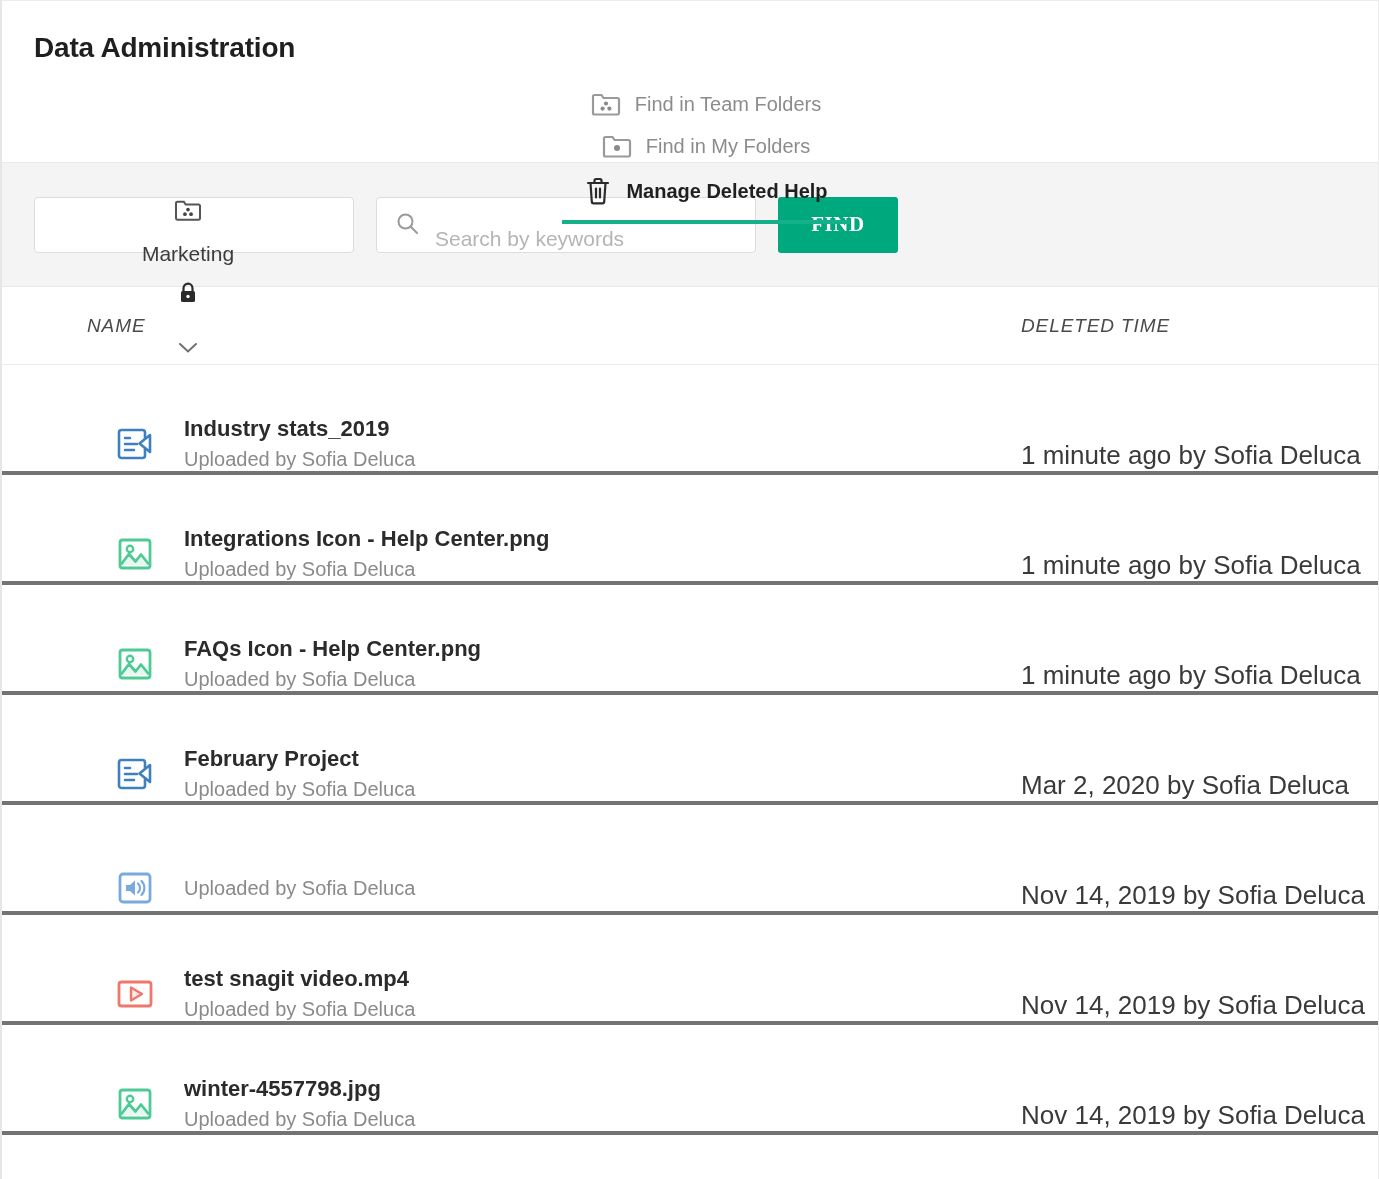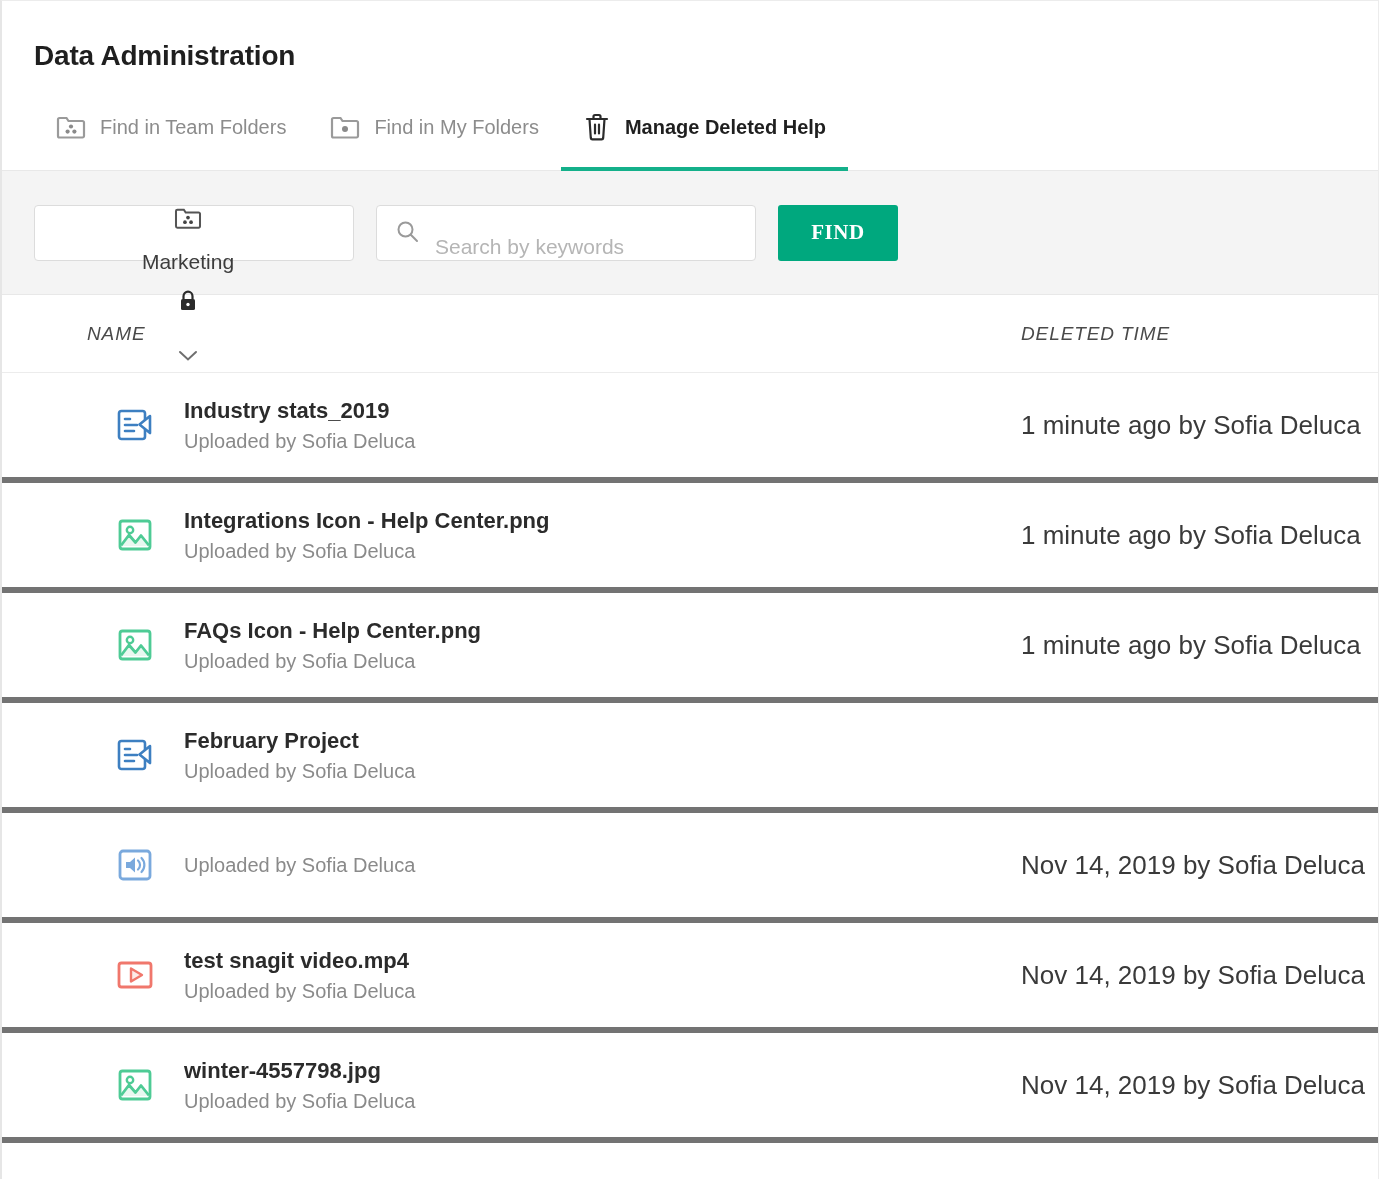--- a/index.html
+++ b/index.html
@@ -18,40 +18,41 @@
     height: 1179px;
     background: #ffffff;
     border-left: 2px solid #e6e6e6;
     border-top: 1px solid #ececec;
     border-right: 1px solid #ececec;
     overflow: hidden;
   }
 
   
   .header {
-    padding: 38px 0 0 32px;
+    padding: 30px 0 0 32px;
     background: #ffffff;
   }
   .page-title {
     font-size: 28px;
     font-weight: bold;
     color: #1f1f1f;
     letter-spacing: -0.2px;
     line-height: 34px;
   }
 
   
   .tabs {
     display: flex;
     align-items: center;
     margin-top: 26px;
     padding-left: 32px;
     height: 72px;
     border-bottom: 1px solid #e8e8e8;
     background: #ffffff;
+    flex-direction: column;
   }
   .tab {
     display: flex;
     align-items: center;
     gap: 14px;
     height: 100%;
     padding: 0 22px 16px 22px;
     cursor: pointer;
     position: relative;
   }
@@ -193,23 +194,23 @@
   .col-name { padding-left: 85px; flex: 1; }
   .col-time { width: 379px; padding-left: 22px; }
   .th {
     font-size: 19px;
     color: #4a4a4a;
     letter-spacing: 0.9px;
   }
 
   .row {
     display: flex;
-    align-items: center;
+    align-items: flex-end;
     height: 110px;
-    border-bottom: 6px solid #737373;
+    border-bottom: 4px solid #737373;
     cursor: pointer;
   }
 
   .name-cell {
     display: flex;
     align-items: center;
     gap: 26px;
     padding-left: 110px;
     flex: 1;
   }
@@ -401,20 +402,21 @@
             <rect x="5" y="7" width="26" height="28" rx="2.5" stroke="#3d7fc1" stroke-width="2.6" fill="#ffffff"></rect>
             <path d="M11 15 H16 M11 21 H23 M11 27 H20" stroke="#3d7fc1" stroke-width="2.6" stroke-linecap="round"></path>
             <path d="M36 12 L25.5 20.5 L36 29 Z" stroke="#3d7fc1" stroke-width="2.6" fill="#ffffff" stroke-linejoin="round"></path>
           </svg>
         </span>
         <span class="file-text">
           <span class="file-name">February Project</span>
           <span class="file-sub">Uploaded by Sofia Deluca</span>
         </span>
       </div>
+      <div class="time-cell">Mar 2, 2020 by Sofia Deluca</div>
     </div>
 
     <div class="row">
       <div class="name-cell">
         <span class="file-icon">
           <svg width="42" height="42" viewBox="0 0 42 42" fill="none">
             <rect x="6" y="7" width="30" height="28" rx="3" stroke="#7aa9dd" stroke-width="2.8" fill="#ffffff"></rect>
             <path d="M12 18 H16 L21 13.5 V28.5 L16 24 H12 Z" fill="#7aa9dd"></path>
             <path d="M24 16.5 A6 6 0 0 1 24 25.5" stroke="#7aa9dd" stroke-width="2.2" fill="none" stroke-linecap="round"></path>
             <path d="M27.5 14 A10 10 0 0 1 27.5 28" stroke="#7aa9dd" stroke-width="2.2" fill="none" stroke-linecap="round"></path>

